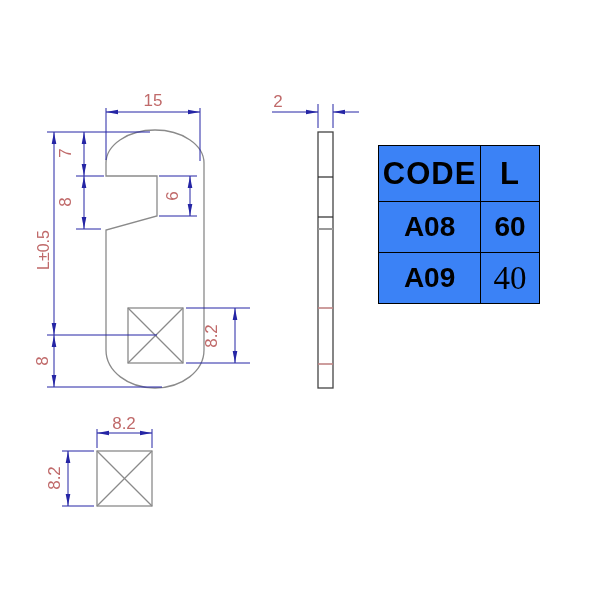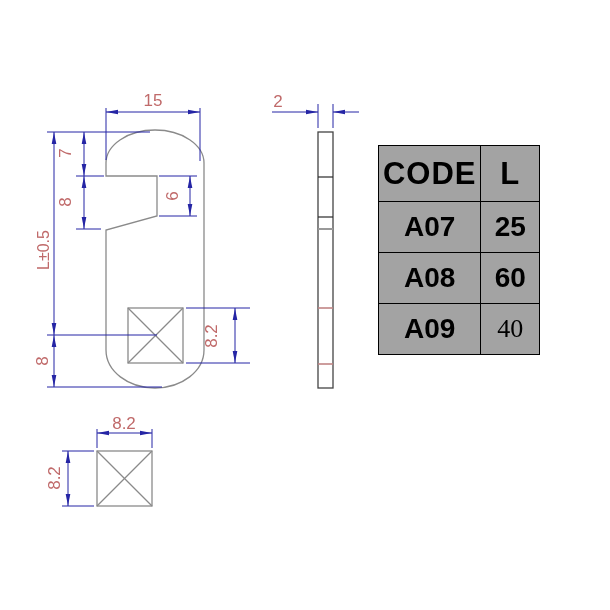--- a/index.html
+++ b/index.html
@@ -3,30 +3,30 @@
 <meta charset="utf-8">
 <style>
   html,body{margin:0;padding:0;background:#ffffff;}
   #canvas{position:relative;width:540px;height:610px;background:#fff;overflow:hidden;
           font-family:"Liberation Sans",sans-serif;}
   svg{position:absolute;left:0;top:0;}
   svg text.dim{font-family:"Liberation Sans",sans-serif;font-size:17px;fill:#c06a6a;}
   svg text.dim.small{font-size:16px;}
   
   #size-table{position:absolute;left:378px;top:145px;border-collapse:collapse;
-              table-layout:fixed;background:#a3a3a3;}
+              table-layout:fixed;background:#3b82f6;}
   #size-table td{border:1.6px solid #000;text-align:center;vertical-align:middle;
                  padding:0;color:#000;}
   #size-table .c-code{width:114px;}
   #size-table .c-len{width:100px;}
   #size-table tr{height:51px;}
   #size-table tr.head{height:56px;}
   .th-txt{font-size:31px;font-weight:700;letter-spacing:1px;}
   .cell-txt{font-size:28px;font-weight:700;}
-  .cell-serif{font-family:"Liberation Serif",serif;font-weight:400;font-size:26px;}
+  .cell-serif{font-family:"Liberation Serif",serif;font-weight:400;font-size:33px;}
 </style>
 </head>
 <body>
 
 <div id="canvas">
 
   <svg width="610" height="610" viewBox="0 0 610 610">
     <defs>
       <marker id="arr" viewBox="0 0 12 6" refX="12" refY="3" markerWidth="12" markerHeight="6" orient="auto-start-reverse">
         <path d="M0,0.7 L12,3 L0,5.3 Z" fill="#2525a5"></path>
@@ -133,26 +133,20 @@
   <table id="size-table">
     <tbody>
       <tr class="head">
         <td class="c-code">
           <span class="th-txt">CODE</span></td>
         <td class="c-len">
           <span class="th-txt">L</span></td>
       </tr>
       <tr>
         <td>
-          <span class="cell-txt">A07</span></td>
-        <td>
-          <span class="cell-txt">25</span></td>
-      </tr>
-      <tr>
-        <td>
           <span class="cell-txt">A08</span></td>
         <td>
           <span class="cell-txt">60</span></td>
       </tr>
       <tr>
         <td>
           <span class="cell-txt">A09</span></td>
         <td>
           <span class="cell-serif">40</span></td>
       </tr>

